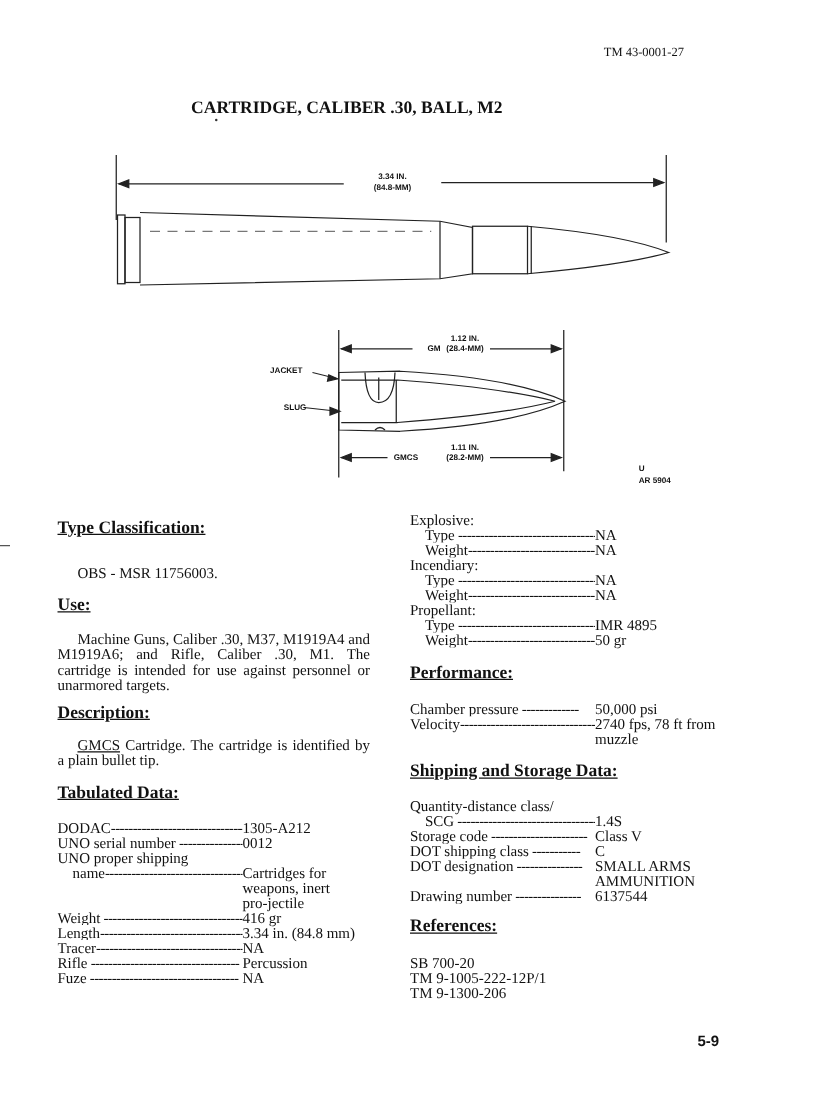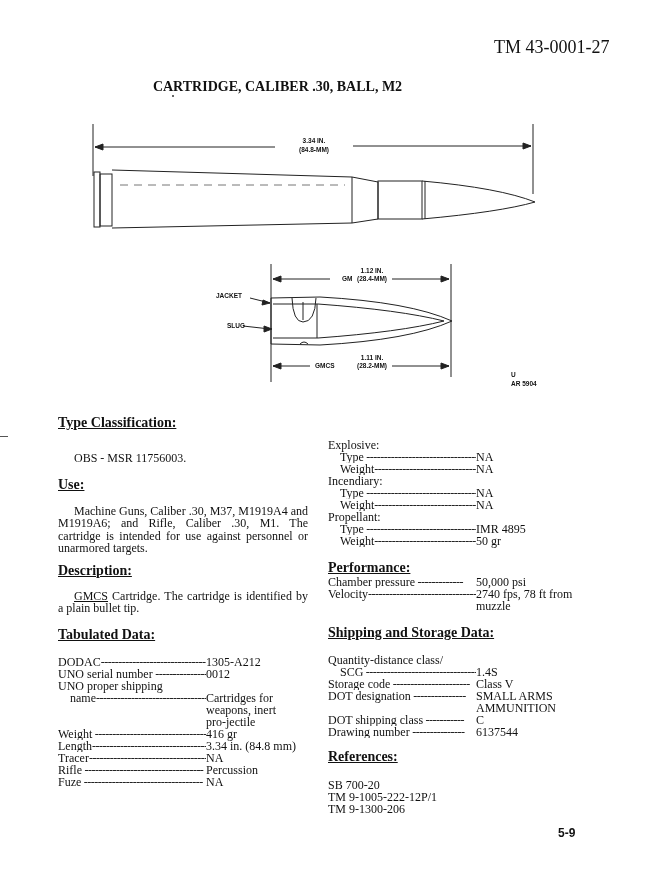--- a/index.html
+++ b/index.html
@@ -1,19 +1,19 @@
 <!DOCTYPE html>
 <html><head>
 <meta charset="utf-8">
 <style>
   html, body { margin:0; padding:0; background:#fff; }
   body { width:650px; height:878px; position:relative; overflow:hidden;
          font-family:"Liberation Serif", serif; color:#111; }
   .abs { position:absolute; }
-  .header-id { left:494px; top:37px; font-size:18px; }
+  .header-id { left:483px; top:37px; font-size:10px; }
   .title { left:0; width:555px; top:79px; text-align:center; font-size:14px; font-weight:bold; }
   .dot { left:172px; top:95px; width:2px; height:2px; background:#333; border-radius:1px; }
   svg text { font-family:"Liberation Sans", sans-serif; font-weight:bold; fill:#111; }
   .h2 { font-weight:bold; font-size:14px; text-decoration:underline; }
   .p { font-size:12px; line-height:12.5px; }
   .row { display:flex; font-size:12px; line-height:12px; }
   .row .lbl { width:148px; white-space:nowrap; overflow:hidden; }
   .row .lbl.ind { padding-left:12px; width:136px; }
   .row .val { flex:1; }
   .lbl .dots { letter-spacing:-0.5px; }
@@ -84,21 +84,21 @@
   <text x="172" y="31" text-anchor="middle" font-size="6.5">(28.4-MM)</text>
   <text x="115" y="118" font-size="6.5">GMCS</text>
   <text x="172" y="110" text-anchor="middle" font-size="6.5">1.11 IN.</text>
   <text x="172" y="118" text-anchor="middle" font-size="6.5">(28.2-MM)</text>
   <text x="16" y="48" font-size="6.5">JACKET</text>
   <text x="27" y="78" font-size="6.5">SLUG</text>
   <text x="311" y="127" font-size="6.5">U</text>
   <text x="311" y="136" font-size="6.5">AR 5904</text>
 </svg>
 
-<div class="abs" style="left:58px;top:415px;width:250px;">
+<div class="abs" style="left:46px;top:415px;width:250px;">
   <div class="h2">Type Classification:</div>
   <div class="p" style="margin-top:21px;padding-left:16px;">OBS - MSR 11756003.</div>
   <div class="h2" style="margin-top:12px;">Use:</div>
   <div class="p" style="margin-top:12px;text-indent:16px;text-align:justify;">Machine Guns, Caliber .30, M37, M1919A4 and M1919A6; and Rifle, Caliber .30, M1. The cartridge is intended for use against personnel or unarmored targets.</div>
   <div class="h2" style="margin-top:8px;">Description:</div>
   <div class="p" style="margin-top:11px;text-indent:16px;text-align:justify;"><u>GMCS</u><span> Cartridge. The cartridge is identified by a plain bullet tip.</span></div>
   <div class="h2" style="margin-top:12px;">Tabulated Data:</div>
   <div style="margin-top:13px;">
     <div class="row">
         <div class="lbl"><span>DODAC</span><span class="dots">----------------------------------</span></div>
@@ -132,21 +132,21 @@
         <div class="lbl"><span>Rifle</span><span class="dots"> ----------------------------------</span></div>
         <div class="val">Percussion</div>
       </div>
     <div class="row">
         <div class="lbl"><span>Fuze</span><span class="dots"> ----------------------------------</span></div>
         <div class="val">NA</div>
       </div>
   </div>
 </div>
 
-<div class="abs" style="left:328px;top:439px;width:262px;">
+<div class="abs" style="left:328px;top:410px;width:262px;">
   <div class="grp">Explosive:</div>
   <div class="row">
       <div class="lbl ind"><span>Type</span><span class="dots"> ----------------------------------</span></div>
       <div class="val">NA</div>
     </div>
   <div class="row">
       <div class="lbl ind"><span>Weight</span><span class="dots">----------------------------------</span></div>
       <div class="val">NA</div>
     </div>
   <div class="grp">Incendiary:</div>
@@ -162,21 +162,21 @@
   <div class="row">
       <div class="lbl ind"><span>Type</span><span class="dots"> ----------------------------------</span></div>
       <div class="val">IMR 4895</div>
     </div>
   <div class="row">
       <div class="lbl ind"><span>Weight</span><span class="dots">----------------------------------</span></div>
       <div class="val">50 gr</div>
     </div>
 
   <div class="h2" style="margin-top:13px;">Performance:</div>
-  <div style="">
+  <div style="margin-top:14px;">
     <div class="row">
         <div class="lbl"><span>Chamber pressure</span><span class="dots"> -------------</span></div>
         <div class="val">50,000 psi</div>
       </div>
     <div class="row">
         <div class="lbl"><span>Velocity</span><span class="dots">----------------------------------</span></div>
         <div class="val" style="padding-right:4px">2740 fps, 78 ft from muzzle</div>
       </div>
   </div>
 
@@ -185,26 +185,26 @@
     <div class="grp">Quantity-distance class/</div>
     <div class="row">
         <div class="lbl ind"><span>SCG</span><span class="dots"> ----------------------------------</span></div>
         <div class="val">1.4S</div>
       </div>
     <div class="row">
         <div class="lbl"><span>Storage code</span><span class="dots"> ----------------------</span></div>
         <div class="val">Class V</div>
       </div>
     <div class="row">
+        <div class="lbl"><span>DOT shipping class</span><span class="dots"> -----------</span></div>
+        <div class="val">C</div>
+      </div>
+    <div class="row">
         <div class="lbl"><span>DOT designation</span><span class="dots"> ---------------</span></div>
         <div class="val" style="width:110px;flex:none">SMALL ARMS AMMUNITION</div>
-      </div>
-    <div class="row">
-        <div class="lbl"><span>DOT shipping class</span><span class="dots"> -----------</span></div>
-        <div class="val">C</div>
       </div>
     <div class="row">
         <div class="lbl"><span>Drawing number</span><span class="dots"> ---------------</span></div>
         <div class="val">6137544</div>
       </div>
   </div>
 
   <div class="h2" style="margin-top:11px;">References:</div>
   <div style="margin-top:14px;">
     <div class="ref">SB 700-20</div>

